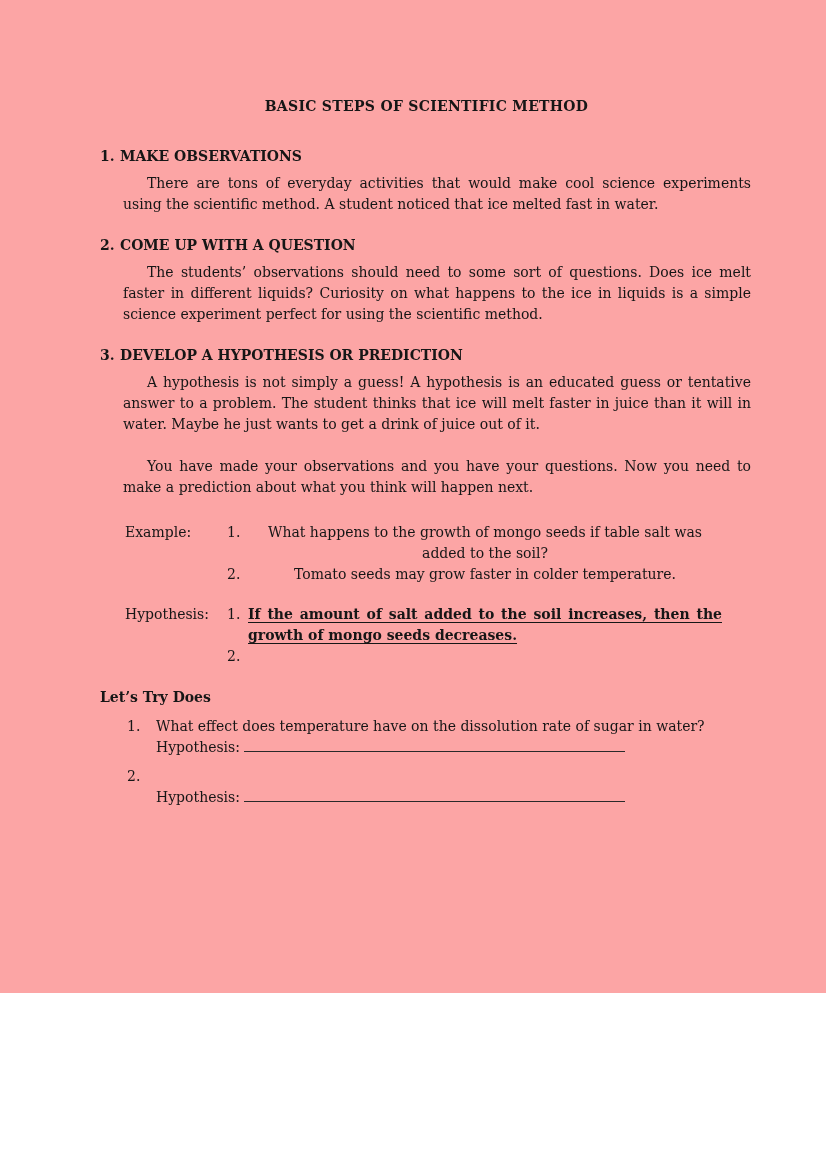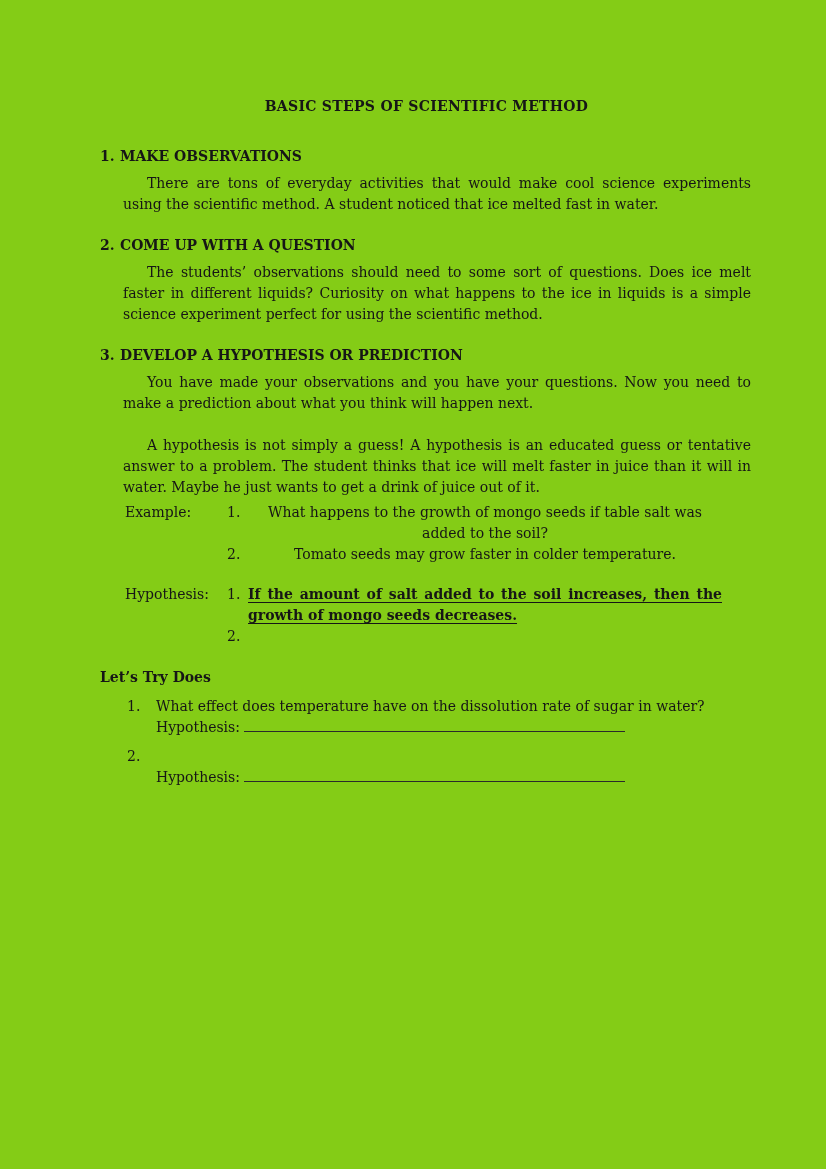--- a/index.html
+++ b/index.html
@@ -1,20 +1,20 @@
 <!DOCTYPE html>
 <html><head>
 <meta charset="utf-8">
 <style>
   html, body { margin: 0; padding: 0; background: #ffffff; }
   .page {
     position: relative;
     width: 826px;
-    height: 1169px;
-    background: #84cc16;
+    height: 993px;
+    background: #fca5a5;
     box-sizing: border-box;
     padding: 96px 73px 0 100px;
     font-family: "DejaVu Serif", serif;
     font-size: 14px;
     line-height: 21px;
     color: #161616;
     overflow: hidden;
   }
   .doc-title {
     text-align: center;
@@ -35,21 +35,21 @@
     text-indent: 24px;
     text-align: justify;
     text-justify: inter-word;
   }
   .body-par + .body-par { margin-top: 21px; }
   .label-grid {
     display: grid;
     grid-template-columns: 102px 21px 474px;
     margin-left: 25px;
   }
-  .label-grid.example { margin-top: 4px; }
+  .label-grid.example { margin-top: 24px; }
   .label-grid.hypothesis { margin-top: 19px; }
   .grid-label { grid-column: 1; }
   .g-num { grid-column: 2; }
   .g-text { grid-column: 3; text-align: center; }
   .g-text.underlined {
     text-align: justify;
     text-justify: inter-word;
     text-decoration: underline;
     text-decoration-thickness: 1px;
     text-underline-offset: 2.5px;
@@ -98,22 +98,22 @@
       <span>COME UP WITH A QUESTION</span>
     </div>
     <p class="body-par">The students’ observations should need to some sort of questions. Does ice melt faster in different liquids? Curiosity on what happens to the ice in liquids is a simple science experiment perfect for using the scientific method.</p>
   </div>
 
   <div class="section">
     <div class="sec-heading">
       <span class="sec-num">3.</span>
       <span>DEVELOP A HYPOTHESIS OR PREDICTION</span>
     </div>
+    <p class="body-par">A hypothesis is not simply a guess! A hypothesis is an educated guess or tentative answer to a problem. The student thinks that ice will melt faster in juice than it will in water. Maybe he just wants to get a drink of juice out of it.</p>
     <p class="body-par">You have made your observations and you have your questions. Now you need to make a prediction about what you think will happen next.</p>
-    <p class="body-par">A hypothesis is not simply a guess! A hypothesis is an educated guess or tentative answer to a problem. The student thinks that ice will melt faster in juice than it will in water. Maybe he just wants to get a drink of juice out of it.</p>
   </div>
 
   <div class="label-grid example">
     <span class="grid-label">Example:</span>
     <span class="g-num">1.</span>
     <span class="g-text">What happens to the growth of mongo seeds if table salt was added to the soil?</span>
     <span class="grid-label"></span>
     <span class="g-num">2.</span>
     <span class="g-text">Tomato seeds may grow faster in colder temperature.</span>
   </div>

